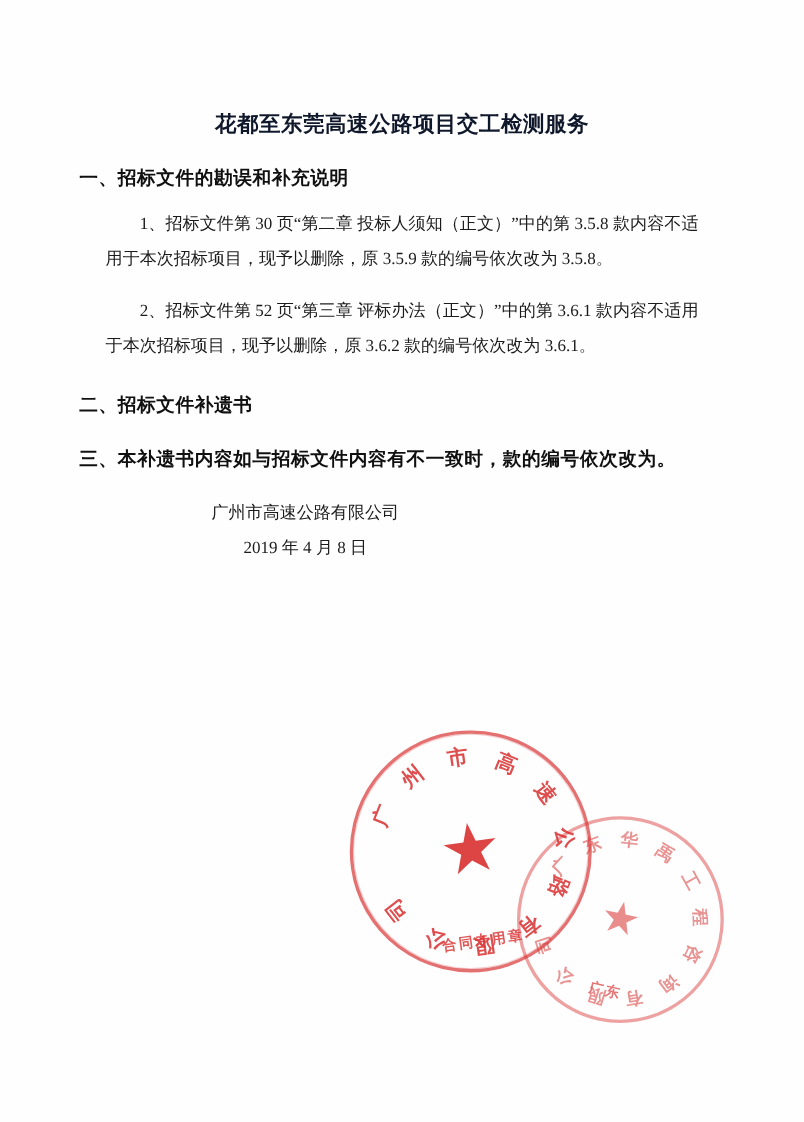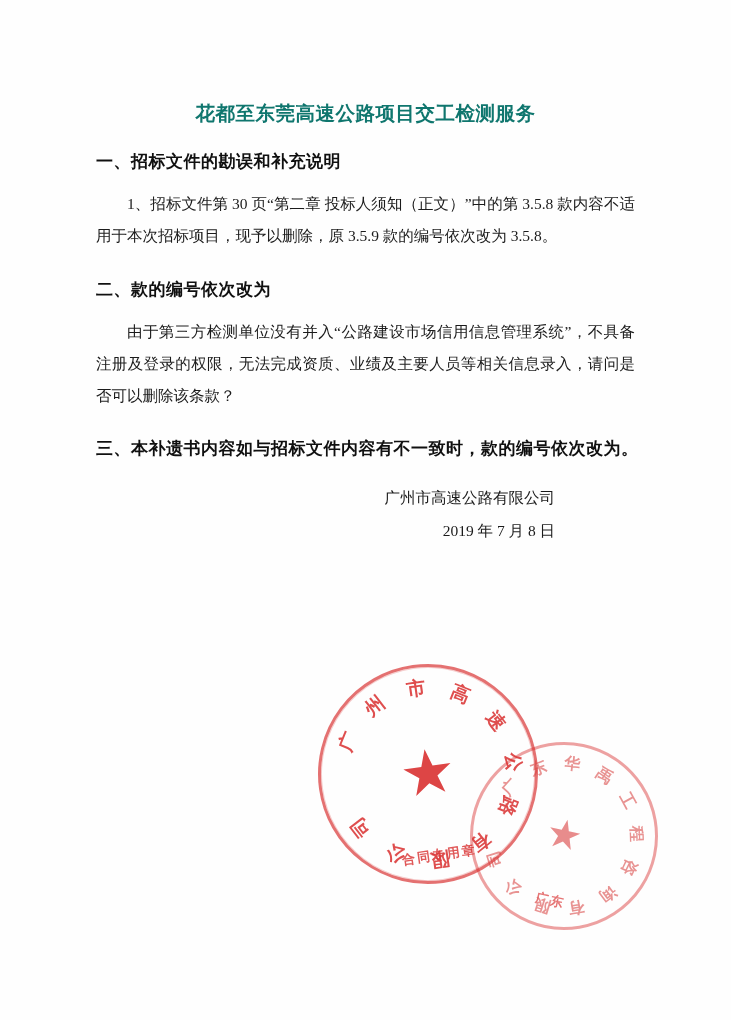--- a/index.html
+++ b/index.html
@@ -30,47 +30,47 @@
   .title-block {
     margin-top: 104px;
     text-align: center;
   }
   .title-line {
     font-size: 19.5px;
     font-weight: bold;
     letter-spacing: 0.5px;
     line-height: 1.0;
     margin-bottom: 26px;
-    color: #0f766e;
+    color: #0f172a;
   }
   .section {
     margin-top: 26px;
   }
   .section-heading {
     font-size: 17px;
     font-weight: bold;
-    padding-left: 96px;
+    padding-left: 72px;
     letter-spacing: 0.5px;
     color: #101010;
     margin-bottom: 10px;
   }
   .para {
     font-size: 15.5px;
     line-height: 2.05;
     text-align: justify;
     text-justify: inter-ideograph;
     padding-left: 96px;
     padding-right: 96px;
     text-indent: 2em;
     color: #1b1b1b;
   }
   .closing {
     margin-top: 22px;
     padding-right: 176px;
-    text-align: right;
+    text-align: center;
     font-size: 15.5px;
     line-height: 2.1;
     color: #1b1b1b;
   }
   .closing div {
     white-space: nowrap;
   }
 
   
   .seal {
@@ -153,34 +153,34 @@
 
   <div class="doc-body">
 
     <div class="title-block">
       <div class="title-line">花都至东莞高速公路项目交工检测服务</div>
     </div>
 
     <div class="section">
       <div class="section-heading">一、招标文件的勘误和补充说明</div>
       <p class="para">1、招标文件第 30 页“第二章 投标人须知（正文）”中的第 3.5.8 款内容不适用于本次招标项目，现予以删除，原 3.5.9 款的编号依次改为 3.5.8。</p>
+      <p class="para">2、招标文件第 52 页“第三章 评标办法（正文）”中的第 3.6.1 款内容不适用于本次招标项目，现予以删除，原 3.6.2 款的编号依次改为 3.6.1。</p>
     </div>
 
     <div class="section">
-      <div class="section-heading">二、款的编号依次改为</div>
-      <p class="para">由于第三方检测单位没有并入“公路建设市场信用信息管理系统”，不具备注册及登录的权限，无法完成资质、业绩及主要人员等相关信息录入，请问是否可以删除该条款？</p>
+      <div class="section-heading">二、招标文件补遗书</div>
     </div>
 
     <div class="section">
       <div class="section-heading">三、本补遗书内容如与招标文件内容有不一致时，款的编号依次改为。</div>
     </div>
 
     <div class="closing">
       <div>广州市高速公路有限公司</div>
-      <div>2019 年 7 月 8 日</div>
+      <div>2019 年 4 月 8 日</div>
     </div>
 
   </div>
 
   <div class="seal seal-main">
     <div class="seal-text">
         <span style="transform: rotate(-150deg) translate(86px) rotate(90deg) translate(-50%, -50%);">广</span>
         <span style="transform: rotate(-120deg) translate(86px) rotate(90deg) translate(-50%, -50%);">州</span>
         <span style="transform: rotate(-90deg) translate(86px) rotate(90deg) translate(-50%, -50%);">市</span>
         <span style="transform: rotate(-60deg) translate(86px) rotate(90deg) translate(-50%, -50%);">高</span>

